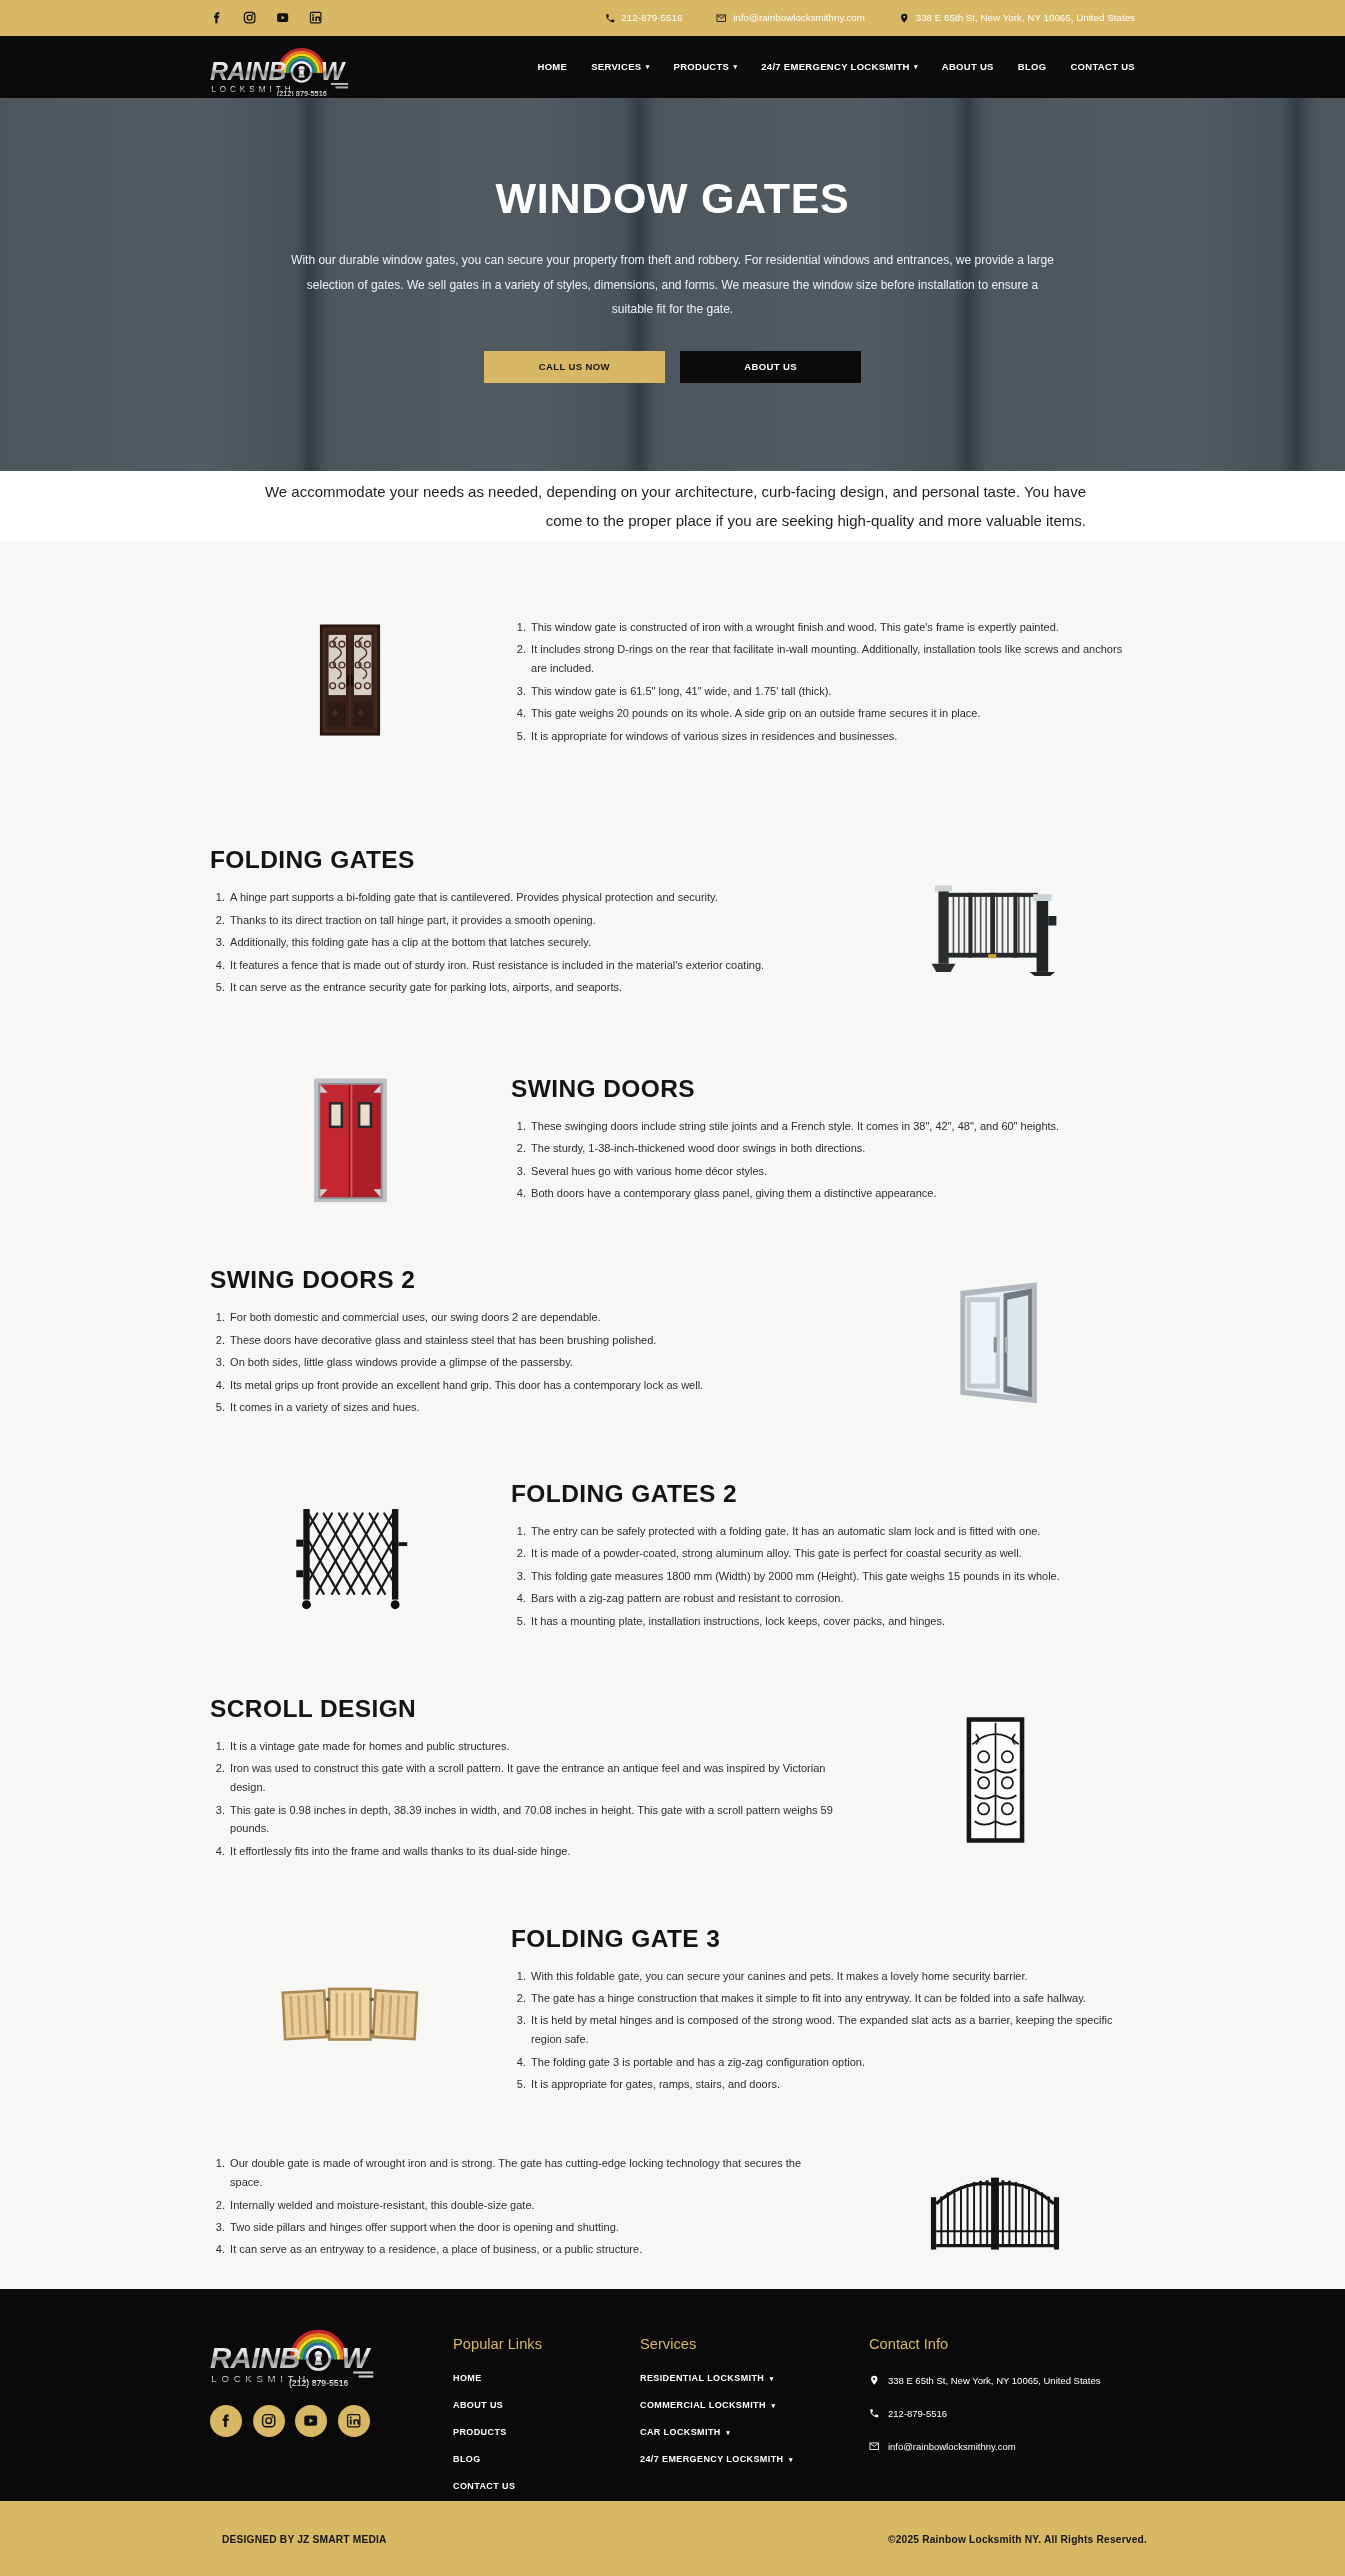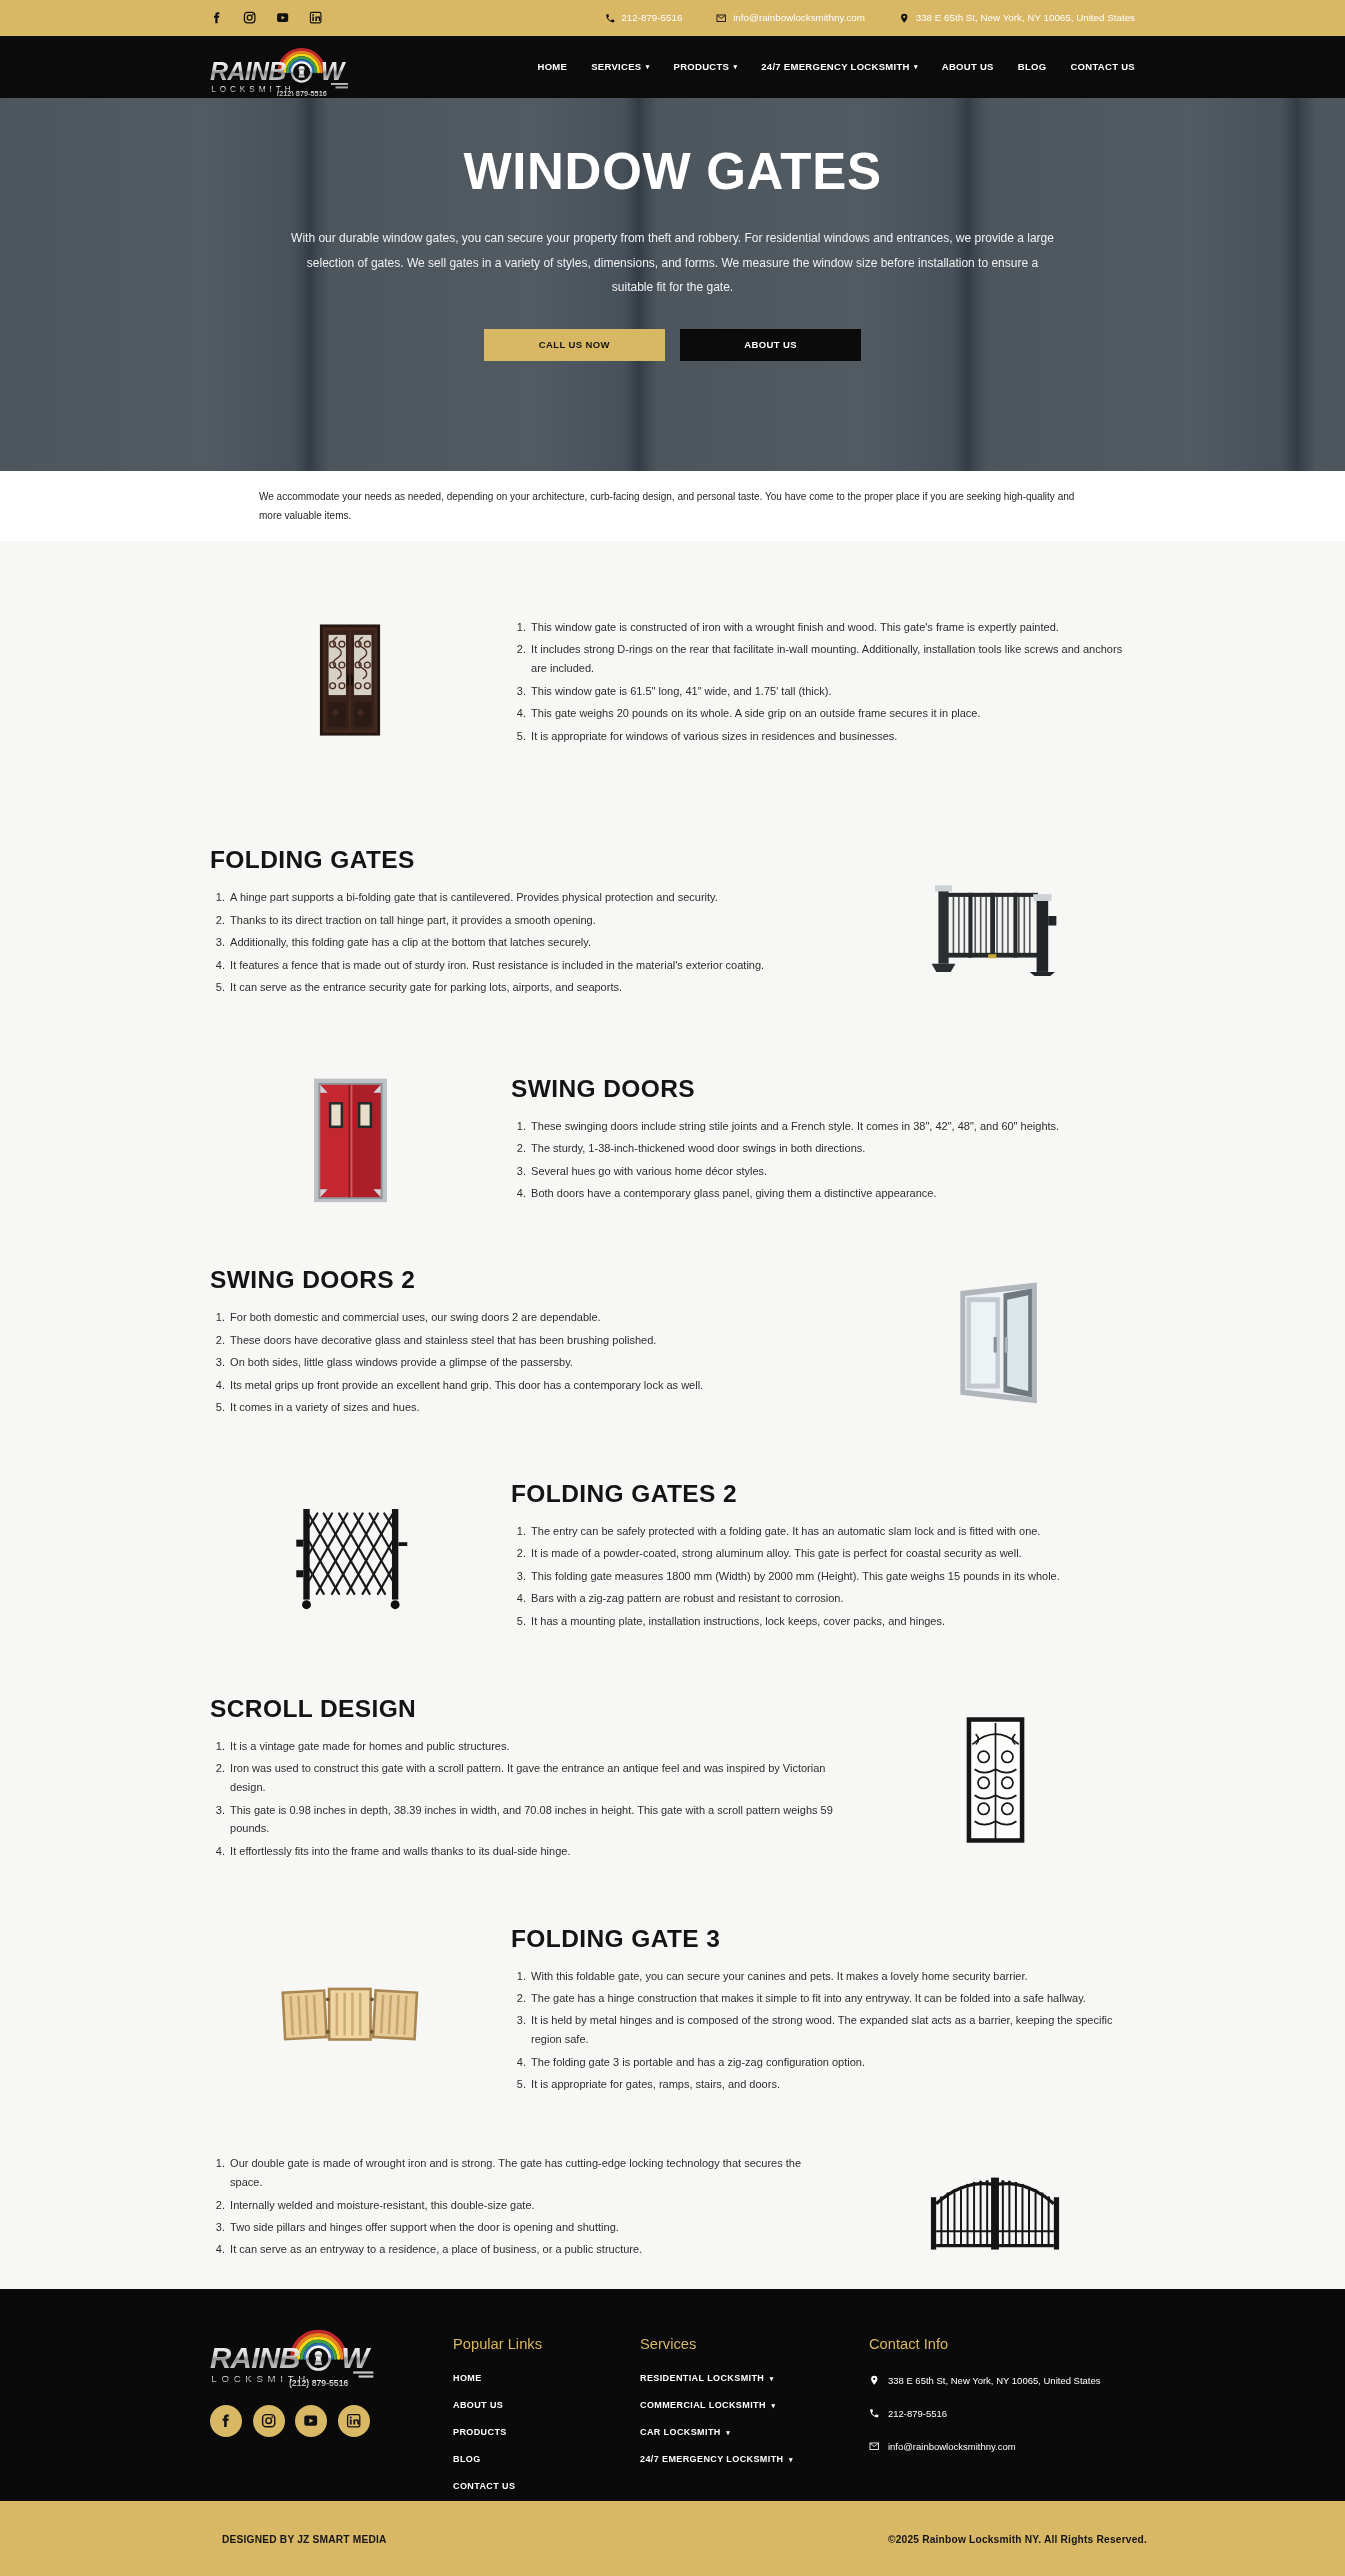--- a/index.html
+++ b/index.html
@@ -29,30 +29,30 @@
   .logo svg{display:block;width:100%;height:auto;}
   .nav-menu{list-style:none;display:flex;gap:24px;margin:0;padding:0;align-items:center;}
   .nav-item{color:#fff;font-size:9.5px;font-weight:700;letter-spacing:0.3px;display:flex;align-items:center;gap:4.2px;cursor:pointer;white-space:nowrap;}
   .caret{font-size:7px;line-height:1;}
 
   
   .hero{height:373px;text-align:center;color:#fff;
     background:
       linear-gradient(rgba(40,48,56,.30),rgba(40,48,56,.30)),
       repeating-linear-gradient(90deg,#5d656d 0px,#646c74 203px,#566069 294px,#39424a 310px,#49525a 317px,#5d656d 329px);}
-  .hero h1{margin:0;padding-top:44px;font-size:51px;font-weight:800;letter-spacing:0.7px;}
+  .hero h1{margin:0;padding-top:76px;font-size:43px;font-weight:800;letter-spacing:0.7px;}
   .hero p{width:771px;margin:25px auto 16px;font-size:12px;line-height:2.05;color:#f1f2f3;}
   .hero-buttons{margin-top:29px;display:flex;justify-content:center;gap:15.4px;}
   .btn{display:flex;align-items:center;justify-content:center;width:181px;height:32px;font-size:9.5px;font-weight:700;letter-spacing:0.4px;text-decoration:none;cursor:pointer;}
   .btn-gold{background:var(--gold);color:#141414;}
   .btn-black{background:var(--dark);color:#fff;}
 
   
   .intro{height:70px;background:#fff;display:flex;align-items:center;justify-content:center;}
-  .intro p{width:827px;margin:9px;text-align:left;font-size:10px;line-height:1.95;color:#1f1f1f;}
+  .intro p{width:827px;margin:9px;text-align:right;font-size:15px;line-height:1.95;color:#1f1f1f;}
 
   
   .content{height:1748px;background:var(--content-bg);overflow:hidden;padding-top:18px;}
   .product-section{display:flex;align-items:center;}
   .row{width:925px;margin:0 auto;display:flex;align-items:center;gap:21px;}
   .image-col{flex:0 0 280px;display:flex;justify-content:center;align-items:center;}
   .text-col{flex:1;}
   .section-title{margin:0 0 14px;font-size:24.5px;font-weight:800;color:#141414;letter-spacing:0.4px;}
   .feature-list{margin:0;padding-left:18px;font-size:11px;line-height:1.72;color:#2d2d2d;}
   .feature-item{margin-bottom:3.5px;padding-left:2.1px;}

